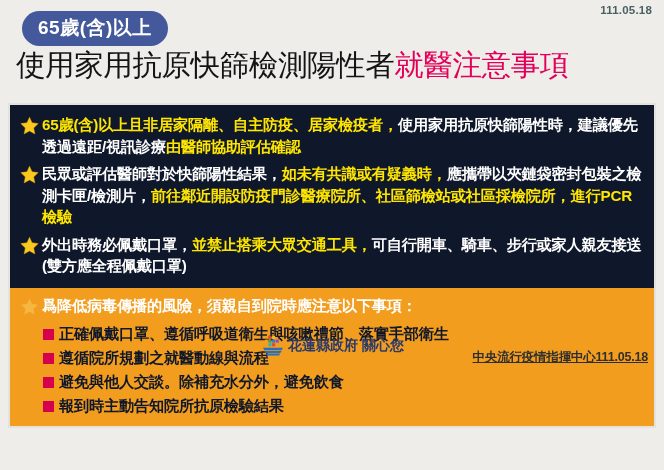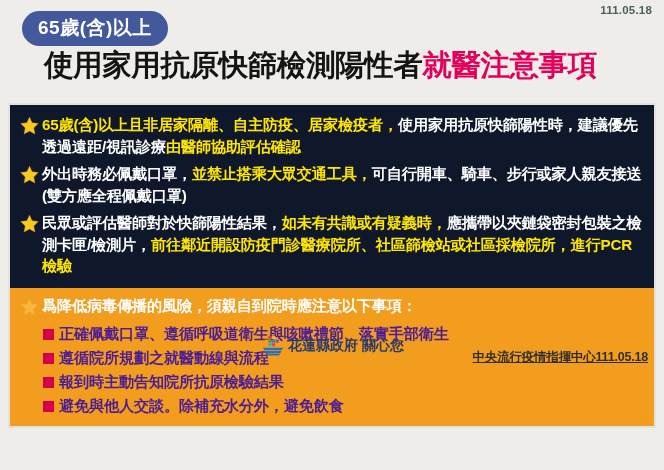--- a/index.html
+++ b/index.html
@@ -52,25 +52,24 @@
     border-radius: 22px;
     letter-spacing: 0.5px;
   }
 
   .main-title {
     position: absolute;
     top: 47px;
     left: 16px;
     right: 10px;
     font-size: 29.5px;
-    font-weight: 700;
+    font-weight: 400;
     line-height: 1.25;
     white-space: nowrap;
     letter-spacing: -0.4px;
-    margin-left: 28px;
   }
   .main-title .t-dark { color: #141414; }
   .main-title .t-red  { color: #e3005a; }
 
   
   .blue-panel {
     position: absolute;
     top: 103px;
     left: 8px;
     width: 648px;
@@ -131,21 +130,21 @@
     height: 11px;
     background: #d6004f;
     margin-top: 6px;
     margin-right: 5px;
   }
   .sub-text {
     font-size: 15.2px;
     font-weight: 700;
     line-height: 1.45;
     letter-spacing: -0.2px;
-    color: #4c1d95;
+    color: #0f172a;
   }
 
   
   .footer {
     position: absolute;
     left: 0;
     right: 0;
     bottom: 0;
     height: 28px;
     display: flex;
@@ -207,35 +206,35 @@
       </div>
     </div>
 
     <div class="bullet">
       <span class="star">
         <svg viewBox="0 0 24 24" aria-hidden="true">
           <polygon points="12,1.5 15.2,8.6 23,9.6 17.3,15 18.8,22.6 12,18.9 5.2,22.6 6.7,15 1,9.6 8.8,8.6" fill="#fbc820" stroke="#e0a800" stroke-width="0.6"></polygon>
         </svg>
       </span>
       <div class="bullet-text">
+        <span class="c-white">民眾或評估醫師對於快篩陽性結果，</span><span class="c-yellow">如未有共識或有疑義時，</span><span class="c-white">應攜帶以夾鏈袋密封包裝之檢測卡匣/檢測片，</span><span class="c-yellow">前往鄰近開設防疫門診醫療院所、社區篩檢站或社區採檢院所，進行PCR檢驗</span>
+      </div>
+    </div>
+
+    <div class="bullet">
+      <span class="star">
+        <svg viewBox="0 0 24 24" aria-hidden="true">
+          <polygon points="12,1.5 15.2,8.6 23,9.6 17.3,15 18.8,22.6 12,18.9 5.2,22.6 6.7,15 1,9.6 8.8,8.6" fill="#fbc820" stroke="#e0a800" stroke-width="0.6"></polygon>
+        </svg>
+      </span>
+      <div class="bullet-text">
         <span class="c-white">外出時務必佩戴口罩，</span><span class="c-yellow">並禁止搭乘大眾交通工具，</span><span class="c-white">可自行開車、騎車、步行或家人親友接送(雙方應全程佩戴口罩)</span>
       </div>
     </div>
 
-    <div class="bullet">
-      <span class="star">
-        <svg viewBox="0 0 24 24" aria-hidden="true">
-          <polygon points="12,1.5 15.2,8.6 23,9.6 17.3,15 18.8,22.6 12,18.9 5.2,22.6 6.7,15 1,9.6 8.8,8.6" fill="#fbc820" stroke="#e0a800" stroke-width="0.6"></polygon>
-        </svg>
-      </span>
-      <div class="bullet-text">
-        <span class="c-white">民眾或評估醫師對於快篩陽性結果，</span><span class="c-yellow">如未有共識或有疑義時，</span><span class="c-white">應攜帶以夾鏈袋密封包裝之檢測卡匣/檢測片，</span><span class="c-yellow">前往鄰近開設防疫門診醫療院所、社區篩檢站或社區採檢院所，進行PCR檢驗</span>
-      </div>
-    </div>
-
   </div>
 
   <div class="orange-panel">
 
     <div class="bullet">
       <span class="star">
         <svg viewBox="0 0 24 24" aria-hidden="true">
           <polygon points="12,1.5 15.2,8.6 23,9.6 17.3,15 18.8,22.6 12,18.9 5.2,22.6 6.7,15 1,9.6 8.8,8.6" fill="#f7b63f" stroke="#e9a62c" stroke-width="0.6"></polygon>
         </svg>
       </span>
@@ -249,26 +248,26 @@
         <span class="sub-text">正確佩戴口罩、遵循呼吸道衛生與咳嗽禮節、落實手部衛生</span>
       </div>
 
       <div class="sub-item">
         <span class="sq"></span>
         <span class="sub-text">遵循院所規劃之就醫動線與流程</span>
       </div>
 
       <div class="sub-item">
         <span class="sq"></span>
+        <span class="sub-text">避免與他人交談。除補充水分外，避免飲食</span>
+      </div>
+
+      <div class="sub-item">
+        <span class="sq"></span>
         <span class="sub-text">報到時主動告知院所抗原檢驗結果</span>
-      </div>
-
-      <div class="sub-item">
-        <span class="sq"></span>
-        <span class="sub-text">避免與他人交談。除補充水分外，避免飲食</span>
       </div>
 
 
     </div>
   </div>
 
   <div class="footer">
 
     <div class="gov-block">
       <span>

